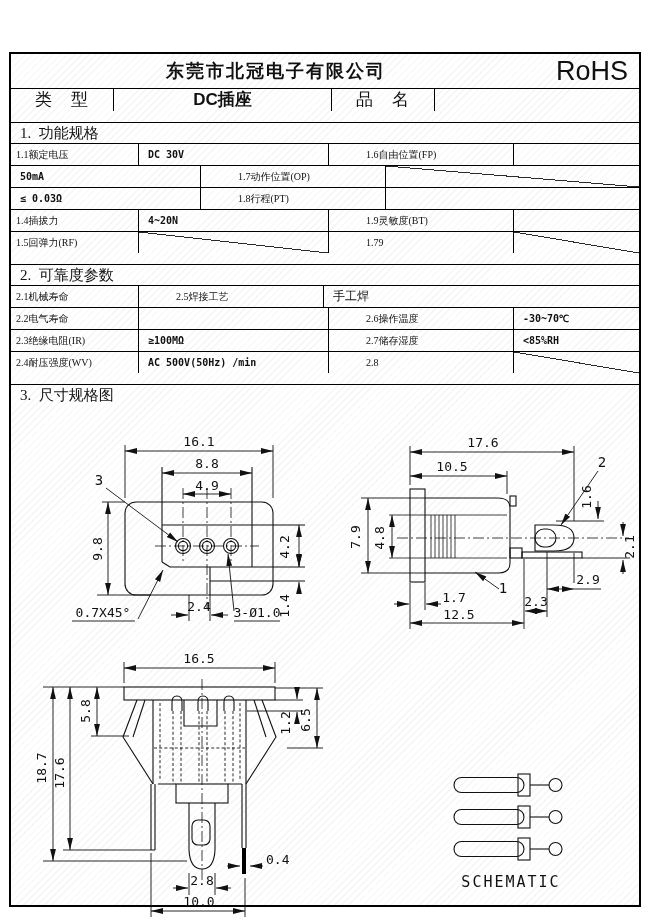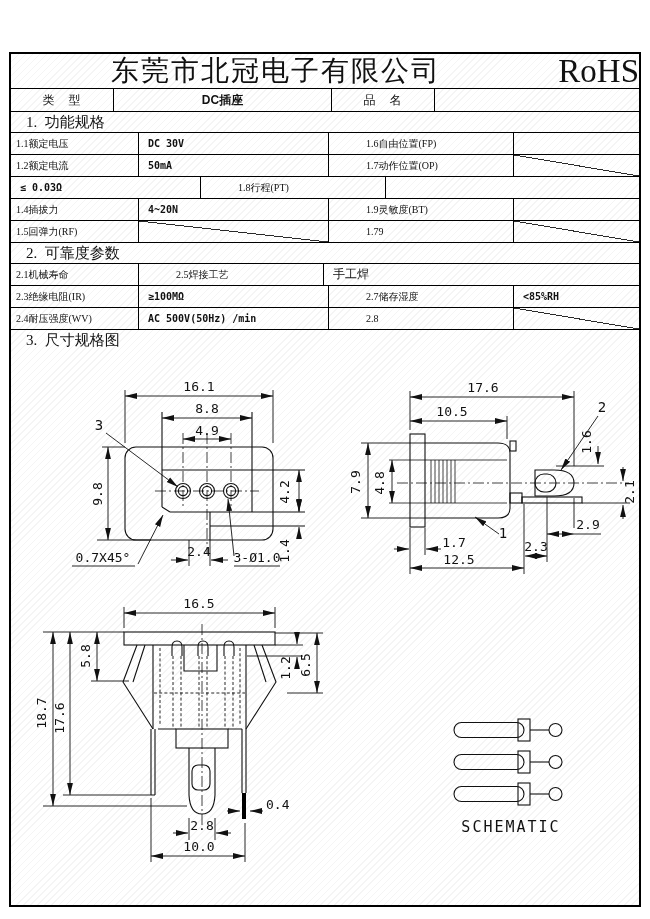--- a/index.html
+++ b/index.html
@@ -15,34 +15,34 @@
       repeating-linear-gradient(135deg, rgba(110,110,110,0.07) 0 1px, transparent 1px 5px);
   }
   .row{position:relative;display:flex;border-top:1px solid #000;box-sizing:border-box;}
   .row.first{border-top:none;}
   .cell{box-sizing:border-box;border-right:1px solid #000;overflow:hidden;white-space:pre;}
   .cell.last{border-right:none;}
   
   .hdr{height:34px;}
   .company{
     position:absolute;left:12px;right:110px;top:0;height:34px;line-height:34px;
-    text-align:center;font-size:28px;font-weight:normal;letter-spacing:2px;
+    text-align:center;font-size:18px;font-weight:bold;letter-spacing:2px;
   }
   .rohs{
-    position:absolute;right:0;top:0;height:34px;line-height:34px;
-    font-size:33px;font-family:Liberation Serif, serif;font-weight:500;
+    position:absolute;right:11px;top:0;height:34px;line-height:34px;
+    font-size:27px;font-family:Liberation Sans, sans-serif;font-weight:500;
   }
   
   .trow{height:23px;}
-  .trow .cell{line-height:22px;text-align:center;font-size:12px;}
+  .trow .cell{line-height:22px;text-align:center;font-size:17px;}
   .t-label{letter-spacing:1px;}
   .t-val-type{font-weight:bold;font-family:"Liberation Sans",sans-serif;font-size:15px;}
   .t-val-name{font-family:"DejaVu Sans Mono",monospace;font-size:15px;margin-top:36px;}
   
-  .srow{height:21px;line-height:20px;font-size:15px;padding-left:15px;box-sizing:border-box;border-top:1px solid #000;white-space:pre;}
+  .srow{height:21px;line-height:20px;font-size:15px;padding-left:9px;box-sizing:border-box;border-top:1px solid #000;white-space:pre;margin-top:11px;}
   .s3row{height:22px;line-height:21px;}
   
   .specrow{height:22px;}
   .specrow .cell{line-height:21px;font-size:10px;}
   .c1{width:128px;padding-left:5px;}
   .c2{width:190px;padding-left:9px;}
   .c3{width:153px;padding-left:5px;margin-left:32px;}
   .c4{flex:1;padding-left:9px;}
   .val{font-family:"DejaVu Sans Mono",monospace;font-weight:bold;font-size:14px;}
   .slash{
@@ -80,21 +80,20 @@
 
   <div class="srow">1.  功能规格</div>
 
   <div class="row specrow">
     <div class="cell c1">1.1额定电压</div>
     <div class="cell c2 val">DC 30V</div>
     <div class="cell c3">1.6自由位置(FP)</div>
     <div class="cell c4 val last"></div>
   </div>
   <div class="row specrow">
-    <div class="cell c1">1.2额定电流</div>
     <div class="cell c2 val">50mA</div>
     <div class="cell c3">1.7动作位置(OP)</div>
     <div class="cell c4 val last slash"></div>
   </div>
   <div class="row specrow">
     <div class="cell c2 val">≤ 0.03Ω</div>
     <div class="cell c3">1.8行程(PT)</div>
     <div class="cell c4 val last"></div>
   </div>
   <div class="row specrow">
@@ -109,20 +108,26 @@
     <div class="cell c3">1.79</div>
     <div class="cell c4 val last slash"></div>
   </div>
 
   <div class="srow">2.  可靠度参数</div>
 
   <div class="row specrow">
     <div class="cell c1">2.1机械寿命</div>
     <div class="cell c3">2.5焊接工艺</div>
     <div class="cell c4 last" style="font-size:12px">手工焊</div>
+  </div>
+  <div class="row specrow">
+    <div class="cell c1">2.2电气寿命</div>
+    <div class="cell c2 val"></div>
+    <div class="cell c3">2.6操作温度</div>
+    <div class="cell c4 val last">-30~70℃</div>
   </div>
   <div class="row specrow">
     <div class="cell c1">2.3绝缘电阻(IR)</div>
     <div class="cell c2 val">≥100MΩ</div>
     <div class="cell c3">2.7储存湿度</div>
     <div class="cell c4 val last">&lt;85%RH</div>
   </div>
   <div class="row specrow">
     <div class="cell c1">2.4耐压强度(WV)</div>
     <div class="cell c2 val">AC 500V(50Hz) /min</div>

